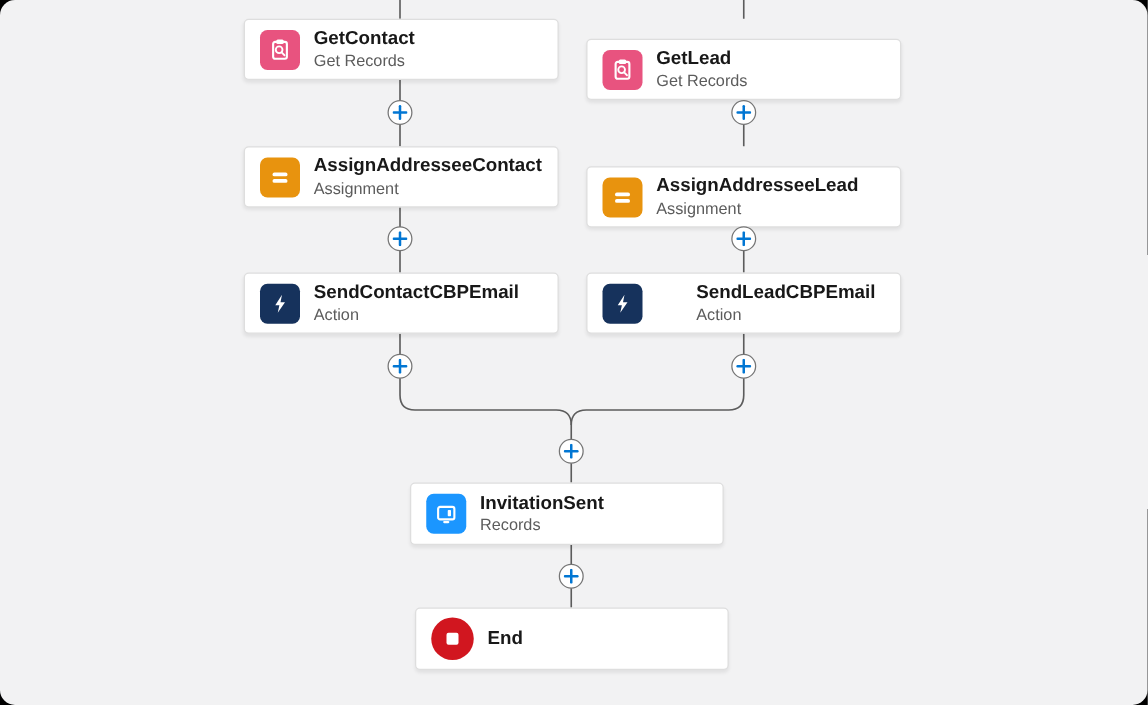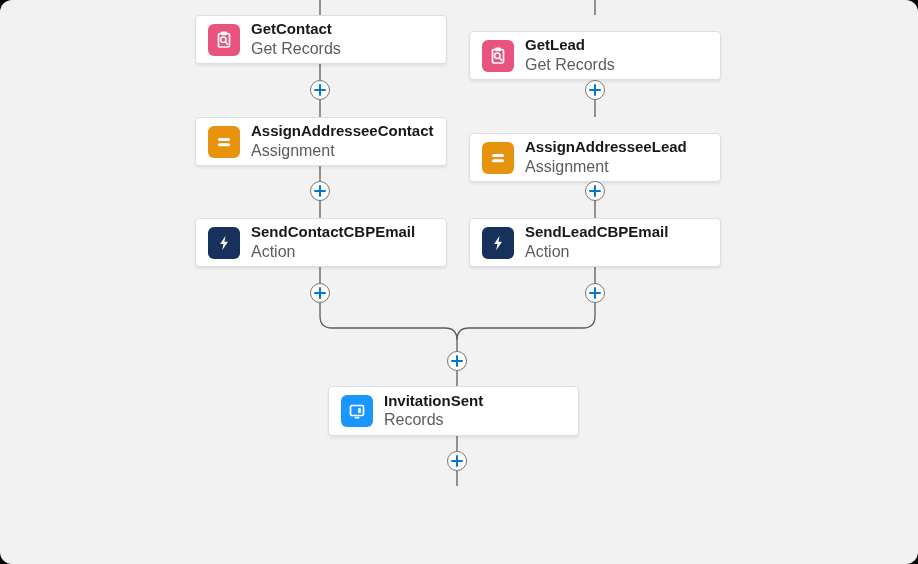--- a/index.html
+++ b/index.html
@@ -33,21 +33,21 @@
   .node-icon {
     width: 32px; height: 32px;
     border-radius: 6px;
     flex: 0 0 32px;
     display: flex; align-items: center; justify-content: center;
   }
   .node-icon.round { border-radius: 50%; width: 34px; height: 34px; flex-basis: 34px; }
 
   .node-text { margin-left: 11px; display: flex; flex-direction: column; justify-content: center; line-height: 1.25; }
   .node-title { font-size: 15px; font-weight: bold; color: #181818; white-space: nowrap; }
-  .node-subtitle { font-size: 16px; color: #5c5c5c; white-space: nowrap; }
+  .node-subtitle { font-size: 13px; color: #5c5c5c; white-space: nowrap; }
 
   .plus-btn {
     position: absolute;
     width: 20px; height: 20px;
     background: #ffffff;
     border: 1px solid #757575;
     border-radius: 50%;
     display: flex; align-items: center; justify-content: center;
     cursor: pointer;
   }
@@ -132,21 +132,21 @@
       <svg width="22" height="22" viewBox="0 0 22 22">
         <path d="M12.6 3.8 L7.2 12.1 H10.5 L9.2 18.2 L15 9.7 H11.4 Z" fill="#fff"></path>
       </svg>
     </div>
     <div class="node-text">
       <span class="node-title">SendContactCBPEmail</span>
       <span class="node-subtitle">Action</span>
     </div>
   </div>
 
-  <div class="node-card" style="left:469px; top:218px;">
+  <div class="node-card" style="left:469px; top:218px;gap:32px;">
     <div class="node-icon" style="background:#16325c;">
       <svg width="22" height="22" viewBox="0 0 22 22">
         <path d="M12.6 3.8 L7.2 12.1 H10.5 L9.2 18.2 L15 9.7 H11.4 Z" fill="#fff"></path>
       </svg>
     </div>
     <div class="node-text">
       <span class="node-title">SendLeadCBPEmail</span>
       <span class="node-subtitle">Action</span>
     </div>
   </div>
@@ -158,20 +158,30 @@
         <rect x="12.2" y="8" width="2.6" height="5" rx="0.6" fill="#fff"></rect>
         <rect x="8.5" y="16.8" width="5" height="1.8" rx="0.9" fill="#fff"></rect>
       </svg>
     </div>
     <div class="node-text">
       <span class="node-title">InvitationSent</span>
       <span class="node-subtitle">Records</span>
     </div>
   </div>
 
+  <div class="node-card center" style="left:332px; top:486px;">
+    <div class="node-icon round" style="background:#d1161f;">
+      <svg width="22" height="22" viewBox="0 0 22 22">
+        <rect x="6.2" y="6.2" width="9.6" height="9.6" rx="1.6" fill="#fff"></rect>
+      </svg>
+    </div>
+    <div class="node-text">
+      <span class="node-title">End</span>
+    </div>
+  </div>
 
   <div class="plus-btn" style="left:310px; top:80px;">
     <svg width="12" height="12" viewBox="0 0 12 12">
         <line x1="6" y1="1" x2="6" y2="11" stroke="#0176d3" stroke-width="2" stroke-linecap="round"></line>
         <line x1="1" y1="6" x2="11" y2="6" stroke="#0176d3" stroke-width="2" stroke-linecap="round"></line>
       </svg>
   </div>
   <div class="plus-btn" style="left:585px; top:80px;">
     <svg width="12" height="12" viewBox="0 0 12 12">
         <line x1="6" y1="1" x2="6" y2="11" stroke="#0176d3" stroke-width="2" stroke-linecap="round"></line>

